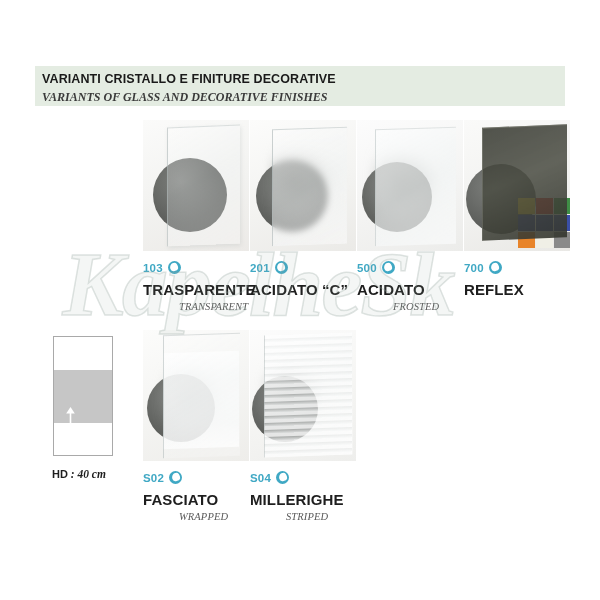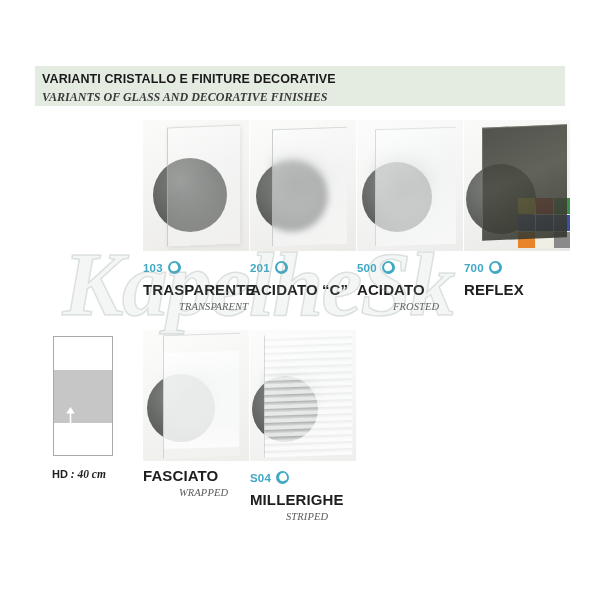--- a/index.html
+++ b/index.html
@@ -421,20 +421,24 @@
 </div>
 
 <div class="product-cell" style="left:143px; top:330px;">
   <div class="tile">
     <div class="t5-bg"></div>
     <div class="sphere t5-sphere"></div>
     <div class="t5-blur"></div>
     <div class="t5-band"></div>
     <div class="pane t5-pane"></div>
   </div>
+  <div class="code-row">
+    <span class="code-text" style="color: rgb(63, 168, 196);">S02</span>
+    <span class="drop-icon" style="background: rgb(63, 168, 196);"></span>
+  </div>
   <div class="name-it">FASCIATO</div>
   <div class="name-en">WRAPPED</div>
 </div>
 
 <div class="product-cell" style="left:250px; top:330px;">
   <div class="tile">
     <div class="t6-bg"></div>
     <div class="sphere t6-sphere"></div>
     <div class="t6-blur"></div>
     <div class="t6-stripes"></div>

